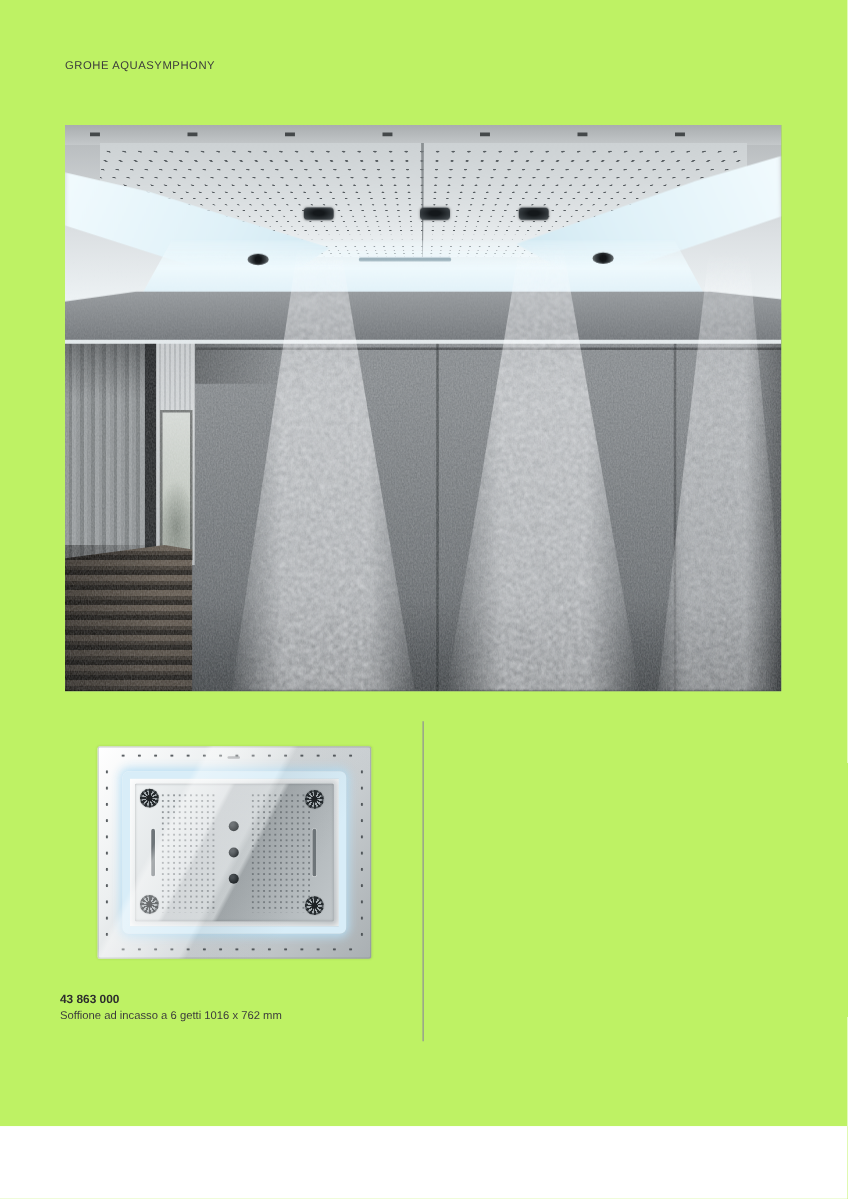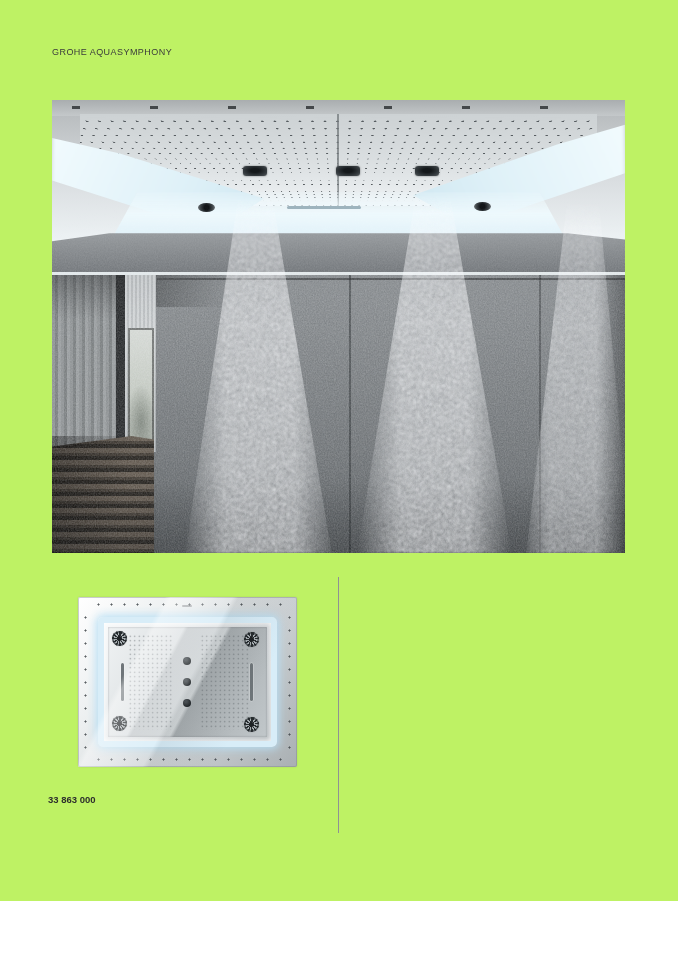--- a/index.html
+++ b/index.html
@@ -233,20 +233,21 @@
           <div class="hub"></div>
         </div>
       <div class="rosette rt4">
           <div class="hub"></div>
         </div>
     </div>
     <div class="plate-shine"></div>
   </figure>
 
   <div class="product-info">
-    <div class="sku">33 863 000</div>
+    <div class="sku">43 863 000</div>
+    <div class="desc">Soffione ad incasso a 6 getti 1016 x 762 mm</div>
   </div>
 
   <div class="divider"></div>
 
   <div class="page-number">118</div>
 
 </div>
 
 </body></html>

